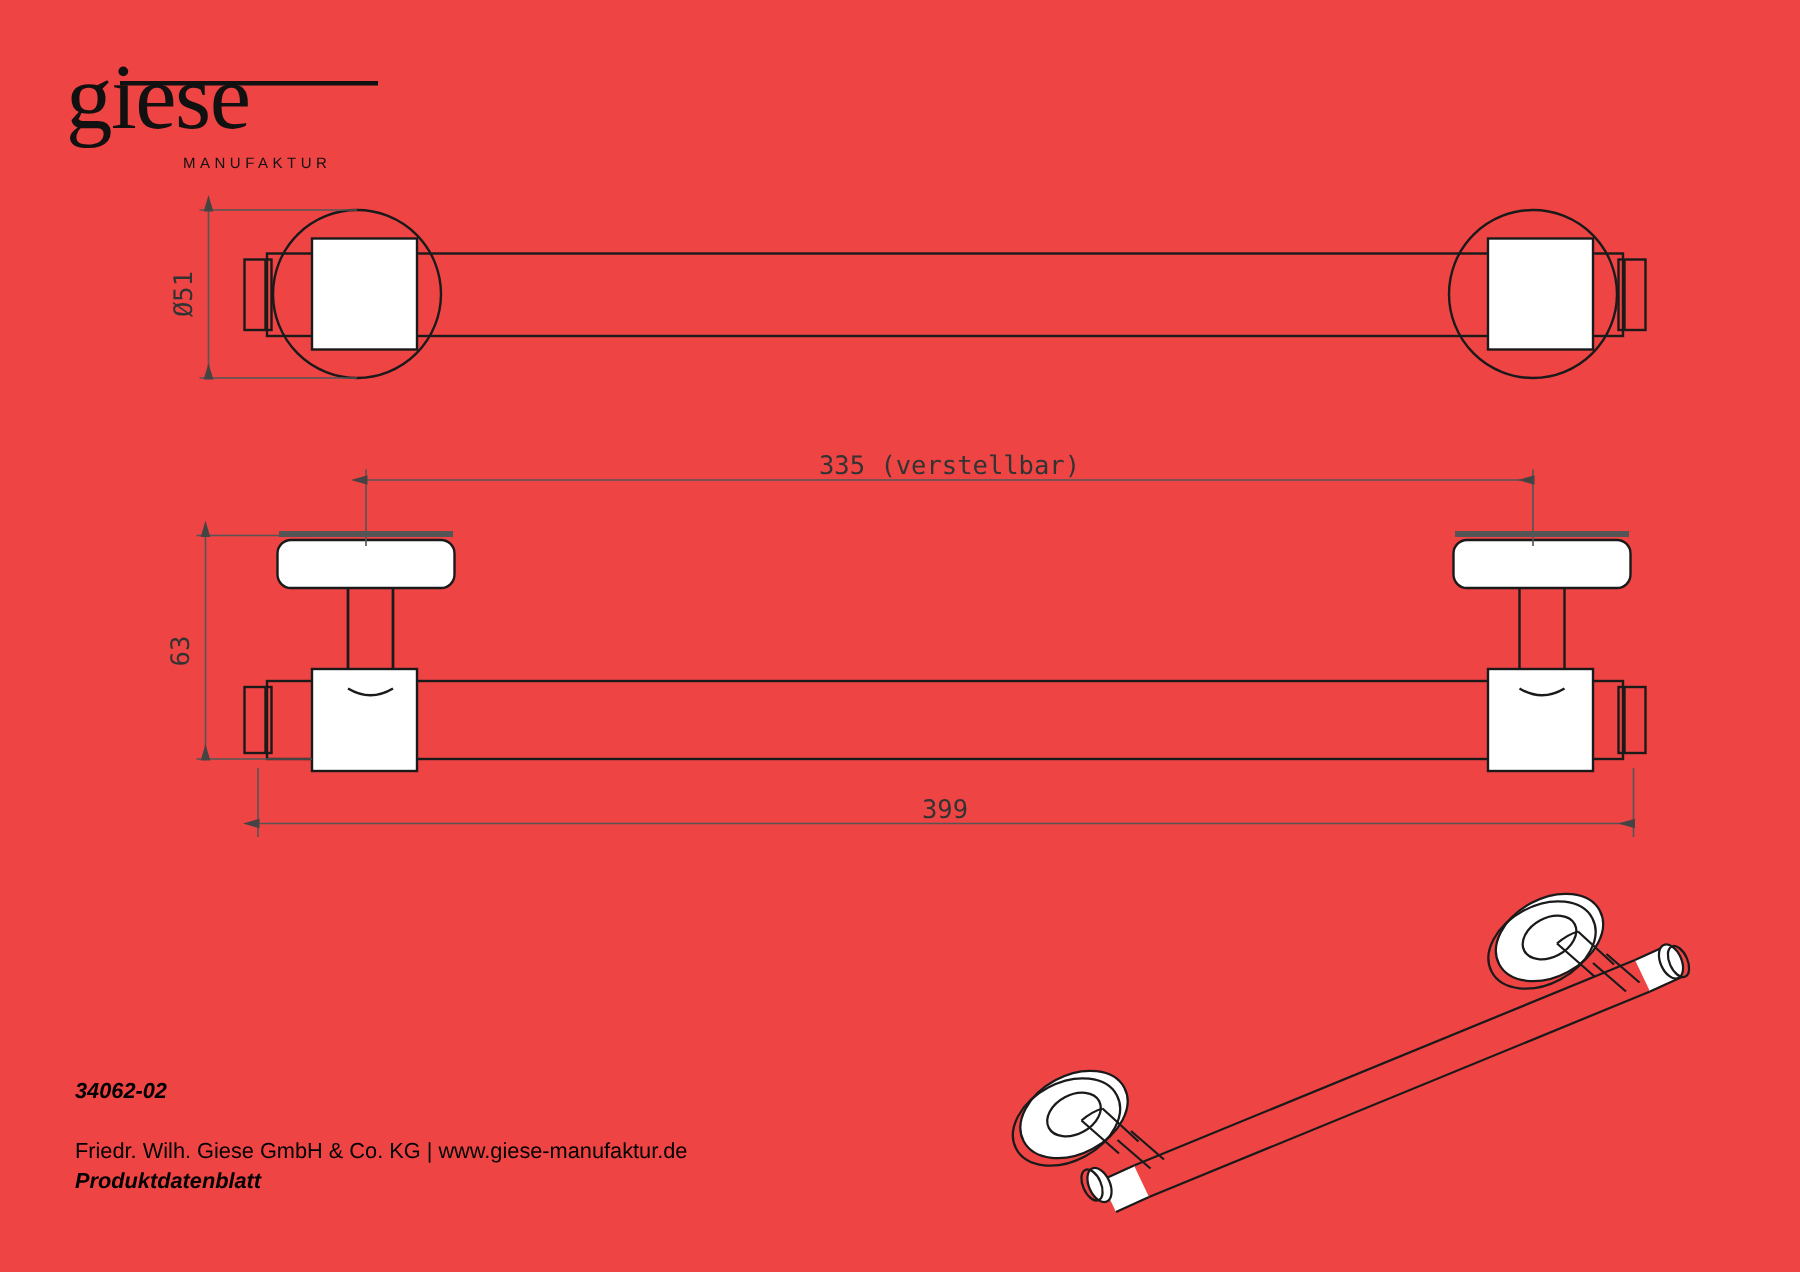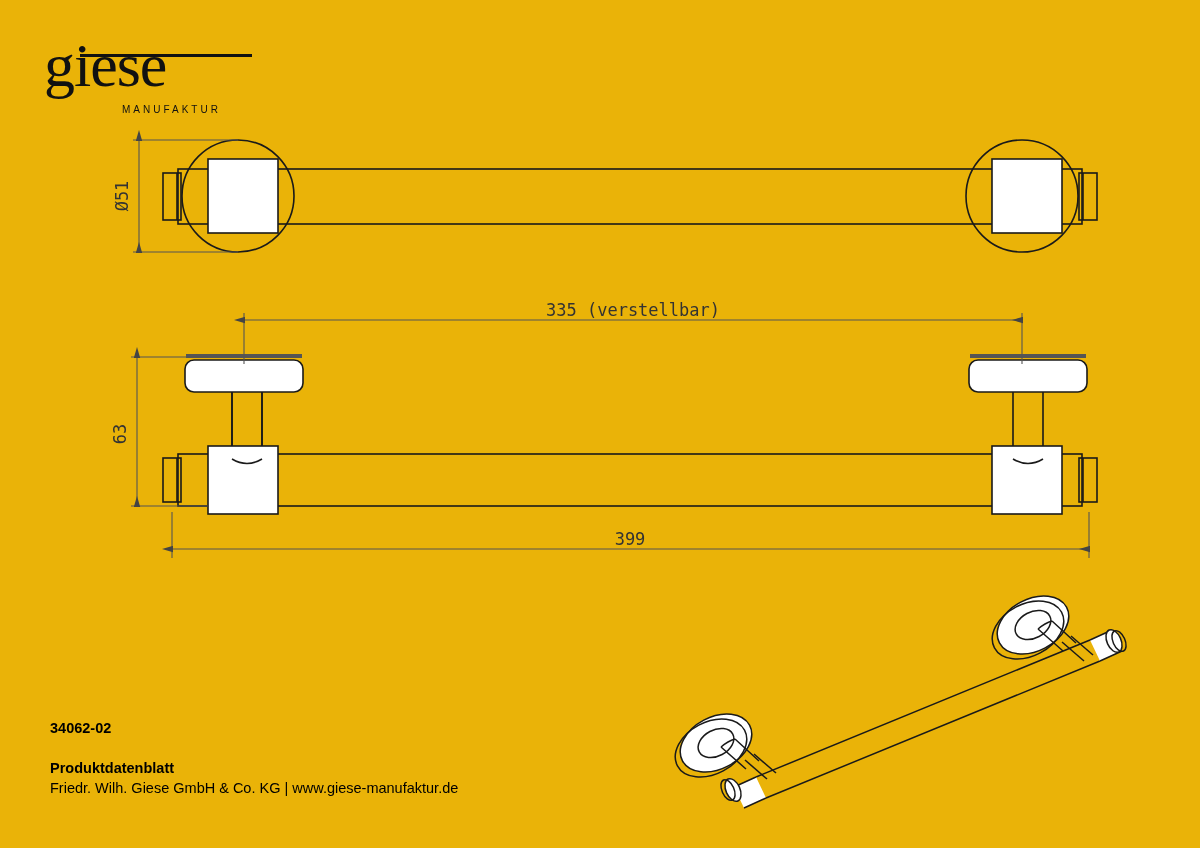--- a/index.html
+++ b/index.html
@@ -15,21 +15,21 @@
     font-family: "Liberation Sans", sans-serif;
     color: #000000;
     overflow: hidden;
   }
 
   #page {
     position: absolute;
     left: 0; top: 0;
     width: 1200px;
     height: 848px;
-    background: #eab308;
+    background: #ef4444;
   }
 
   
   #logo {
     position: absolute;
     left: 44px;
     top: 26px;
     width: 230px;
     height: 92px;
   }
@@ -78,21 +78,21 @@
     left: 50px;
     top: 718px;
     width: 700px;
   }
   #footer .line {
     font-size: 14.5px;
     line-height: 20.5px;
     color: #000000;
     white-space: nowrap;
   }
-  #footer .bold { font-weight: bold; }
+  #footer .bold { font-weight: bold; font-style: italic; }
   #footer .gap { height: 19px; }
 </style>
 </head>
 <body>
 
 <div id="page">
 
   <div id="logo">
     <div class="logo-rule"></div>
     <div class="logo-word">giese</div>
@@ -244,17 +244,17 @@
 
       <text x="126" y="434" text-anchor="middle" transform="rotate(-90 126 434)">63</text>
 
       <text x="630" y="545" text-anchor="middle">399</text>
     </g>
   </svg>
 
   <div id="footer">
     <div class="line bold">34062-02</div>
     <div class="gap"></div>
+    <div class="line">Friedr. Wilh. Giese GmbH &amp; Co. KG | www.giese-manufaktur.de</div>
     <div class="line bold">Produktdatenblatt</div>
-    <div class="line">Friedr. Wilh. Giese GmbH &amp; Co. KG | www.giese-manufaktur.de</div>
   </div>
 
 </div>
 
 </body></html>

